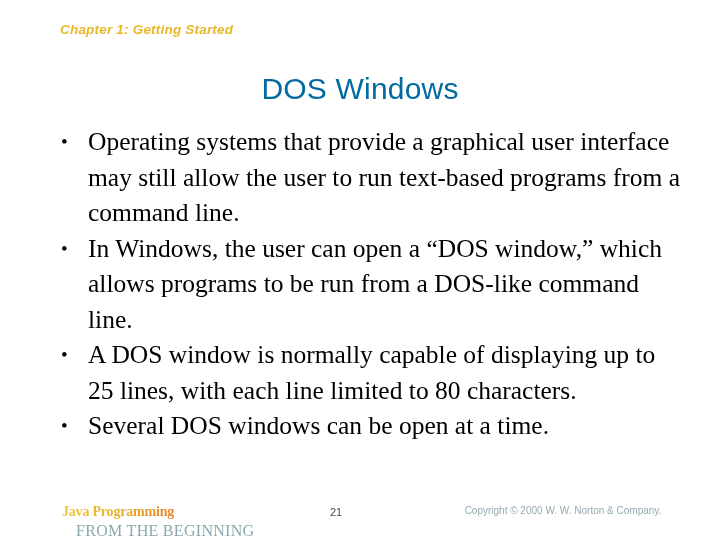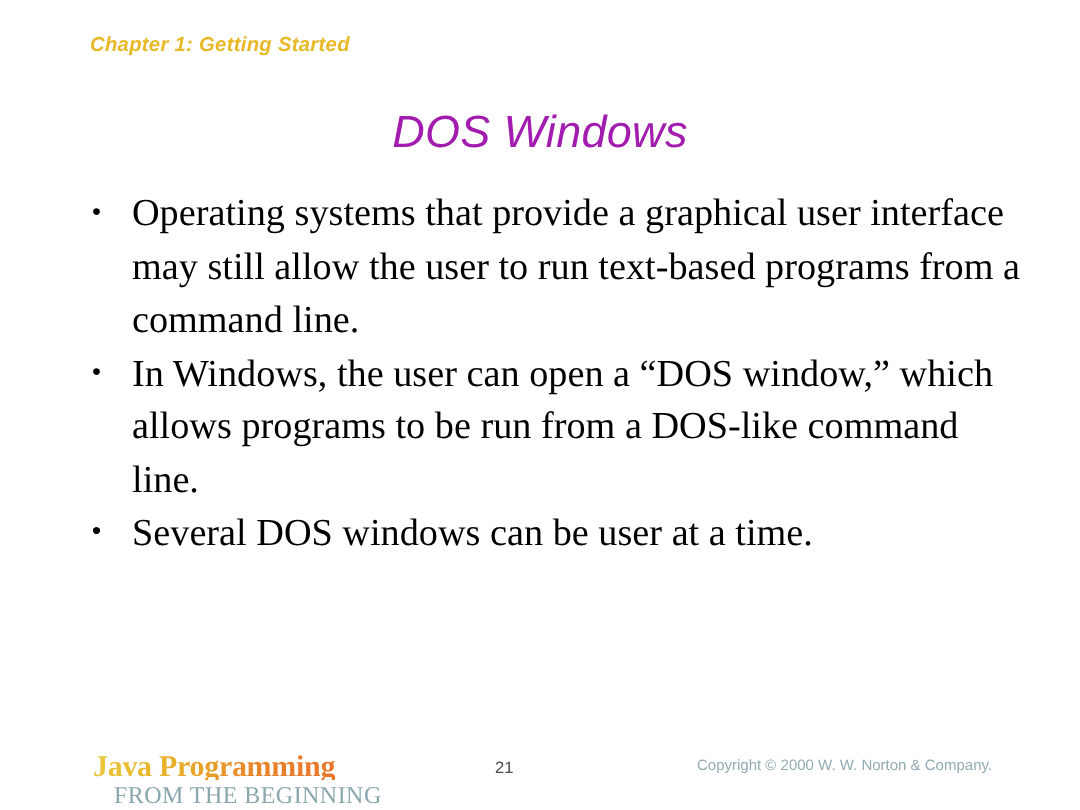--- a/index.html
+++ b/index.html
@@ -40,23 +40,22 @@
   
   .slide-title {
     position: absolute;
     left: 0;
     top: 72px;
     width: 720px;
     text-align: center;
     font-family: "Liberation Sans", "DejaVu Sans", sans-serif;
     font-weight: normal;
     font-size: 30px;
-    color: #a21caf;
+    color: #0369a1;
     letter-spacing: 0.2px;
-    font-style: italic;
   }
 
   
   .body-list {
     position: absolute;
     left: 44px;
     top: 124px;
     width: 640px;
     margin: 0;
     padding: 0;
@@ -92,21 +91,21 @@
 
   .brand {
     position: absolute;
     left: 62px;
     top: 8px;
     width: 240px;
   }
   .brand-title {
     font-family: "Liberation Serif", "DejaVu Serif", serif;
     font-weight: bold;
-    font-size: 20px;
+    font-size: 14px;
     line-height: 17px;
     letter-spacing: -0.2px;
     white-space: nowrap;
     background: linear-gradient(to right, #e8c83a 0%, #e8b028 22%, #e8862a 45%, #e8722a 70%, #e06a26 100%);
     -webkit-background-clip: text;
     background-clip: text;
     color: transparent;
     -webkit-text-fill-color: transparent;
   }
   .brand-sub {
@@ -155,24 +154,25 @@
     <li class="bullet-item">
       <span class="bullet-marker">•</span>
       <span class="bullet-text">Operating systems that provide a graphical user interface may still allow the user to run text-based programs from a command line.</span>
     </li>
     <li class="bullet-item">
       <span class="bullet-marker">•</span>
       <span class="bullet-text">In Windows, the user can open a “DOS window,” which allows programs to be run from a DOS-like command line.</span>
     </li>
     <li class="bullet-item">
       <span class="bullet-marker">•</span>
+      <span class="bullet-text">A DOS window is normally capable of displaying up to 25 lines, with each line limited to 80 characters.</span>
     </li>
     <li class="bullet-item">
       <span class="bullet-marker">•</span>
-      <span class="bullet-text">Several DOS windows can be user at a time.</span>
+      <span class="bullet-text">Several DOS windows can be open at a time.</span>
     </li>
   </ul>
 
   <div class="footer">
 
     <div class="brand">
       <div class="brand-title">Java Programming</div>
       <div class="brand-sub">FROM THE BEGINNING</div>
     </div>
 

